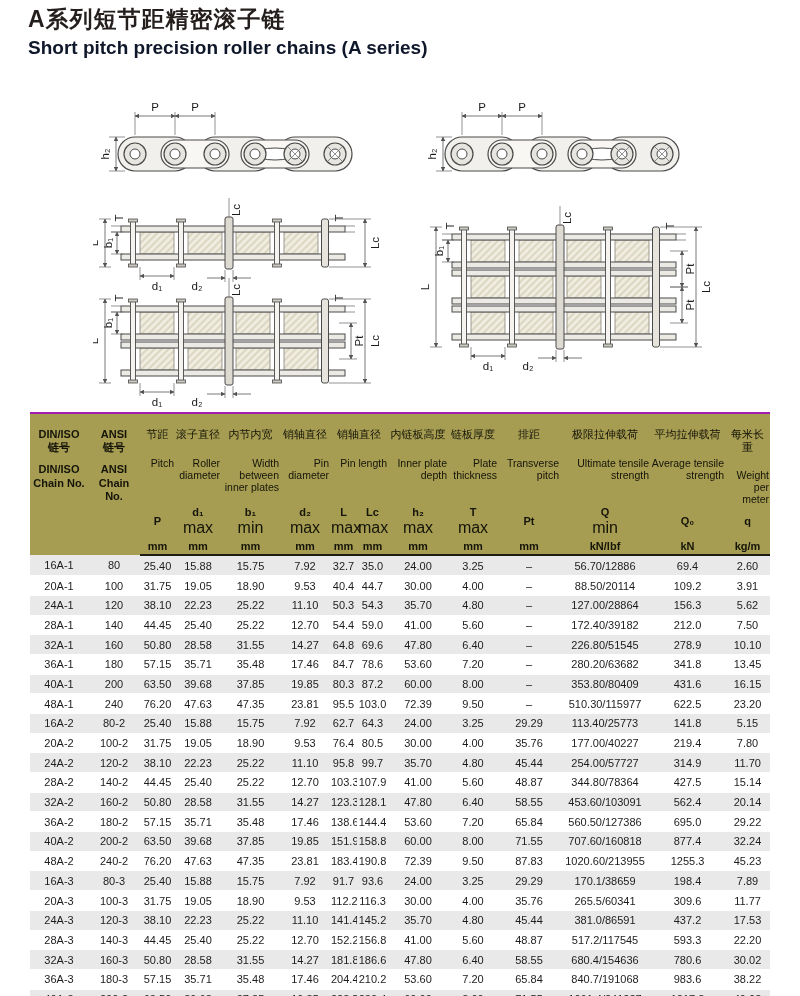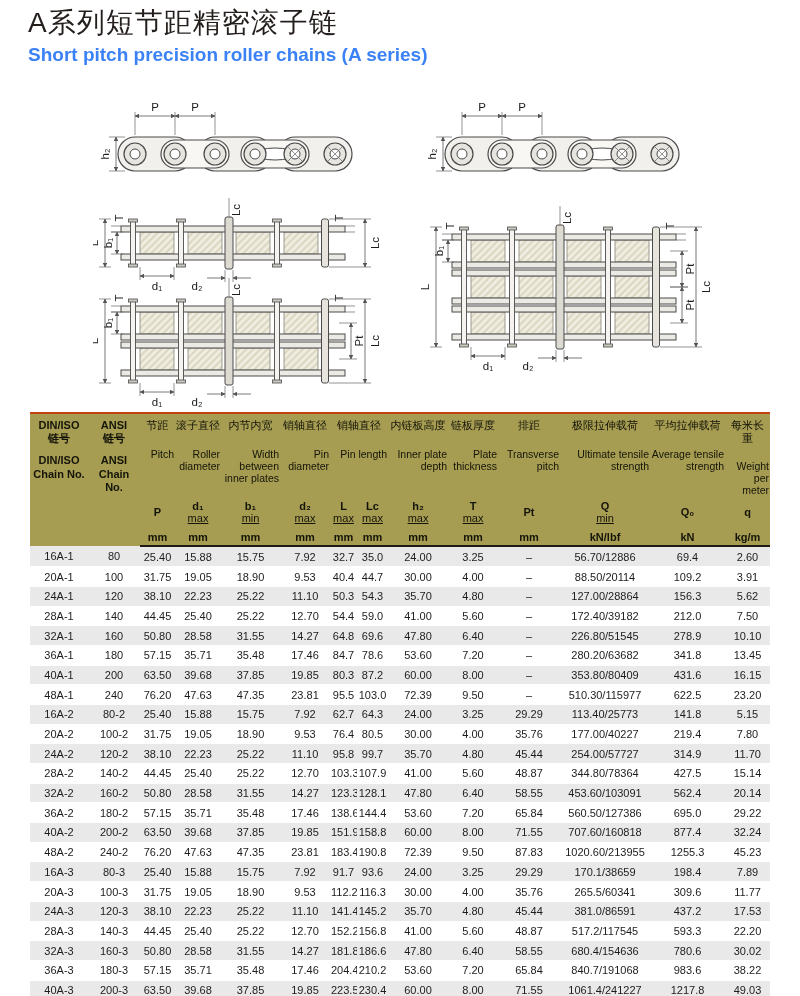--- a/index.html
+++ b/index.html
@@ -1,37 +1,37 @@
 <!DOCTYPE html>
 <html><head>
 <meta charset="utf-8">
 <style>
   html,body{margin:0;padding:0;background:#fff;}
   .page{position:relative;width:800px;height:996px;background:#fff;overflow:hidden;
         font-family:"Liberation Sans","DejaVu Sans",sans-serif;color:#1c1c1c;}
   .titles{position:absolute;left:28px;top:4px;}
-  .titles h1{margin:0;font-size:28px;font-weight:normal;color:#241f1d;letter-spacing:1px;}
-  .titles h2{margin:2px 0 0 0;font-size:19px;font-weight:bold;color:#3b82f6;}
+  .titles h1{margin:0;font-size:23px;font-weight:bold;color:#241f1d;letter-spacing:1px;}
+  .titles h2{margin:2px 0 0 0;font-size:19px;font-weight:bold;color:#0f172a;}
   .diagrams{position:absolute;left:0;top:98px;width:800px;height:314px;}
   .diagrams svg{position:absolute;top:0;}
   #dia-left{left:93px;}
   #dia-right{left:420px;}
   .dlab{font-family:"Liberation Sans","DejaVu Sans",sans-serif;font-size:11.5px;fill:#1c1c1c;}
   table.spec{position:absolute;left:30px;top:412px;width:740px;border-collapse:collapse;
              table-layout:fixed;font-size:11px;}
   table.spec th{background:#a69d52;color:#151409;font-weight:normal;padding:0 1px;line-height:1.15;}
-  table.spec .hr1 th{vertical-align:top;padding-top:5px;height:64px;border-top:2px solid #c2410c;}
+  table.spec .hr1 th{vertical-align:top;padding-top:14px;height:64px;border-top:2px solid #a21caf;}
   table.spec th .zh{font-weight:normal;font-size:11px;}
   table.spec th .en{font-size:10.5px;margin-top:16px;text-align:right;}
   table.spec .hdr-stack{vertical-align:middle;}
   table.spec .hdr-stack .blk{font-weight:bold;font-size:11px;line-height:1.2;}
   table.spec .hdr-stack .blk+.blk{margin-top:9px;}
   table.spec .hr2 th{height:32px;vertical-align:middle;}
   table.spec .hr2 .sym{font-weight:bold;font-size:11px;}
-  table.spec .hr2 .symq{font-size:11px;text-decoration:underline;}
+  table.spec .hr2 .symq{font-size:16px;}
   table.spec .hr3 th{height:17px;font-weight:bold;border-bottom:2px solid #1d1b14;}
   table.spec td{height:18.7px;text-align:center;padding:0 1px;border-bottom:1px solid #fff;
                 color:#1c1c1c;white-space:nowrap;overflow:hidden;}
   table.spec tbody tr.odd{background:#e9e9e9;}
   table.spec tbody tr.even{background:#ffffff;}
   table.spec thead th{text-align:center;}
 </style>
 </head>
 <body>
 

